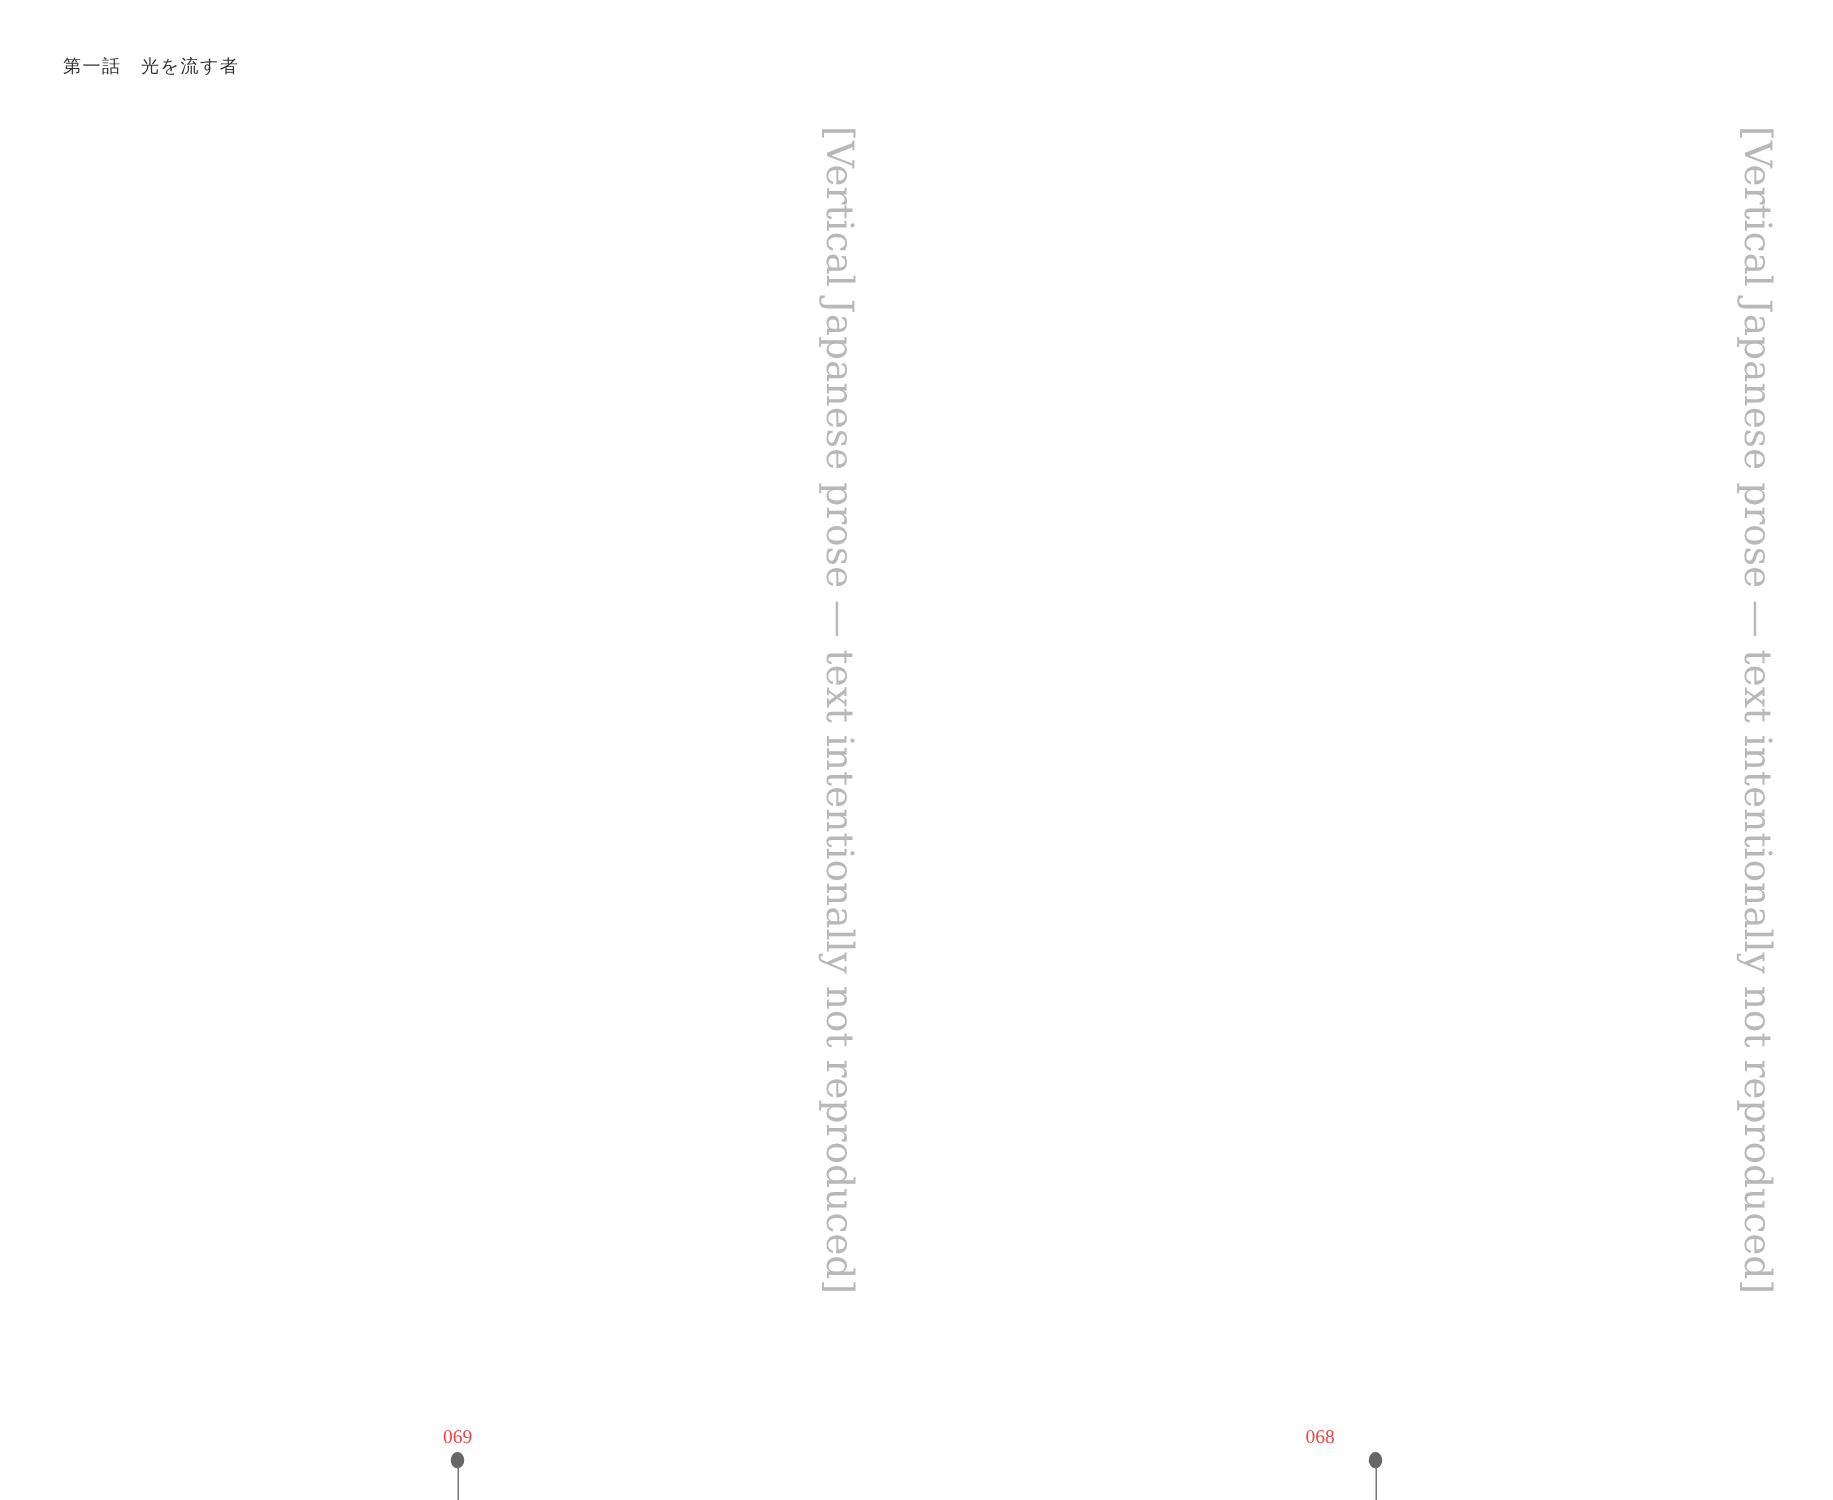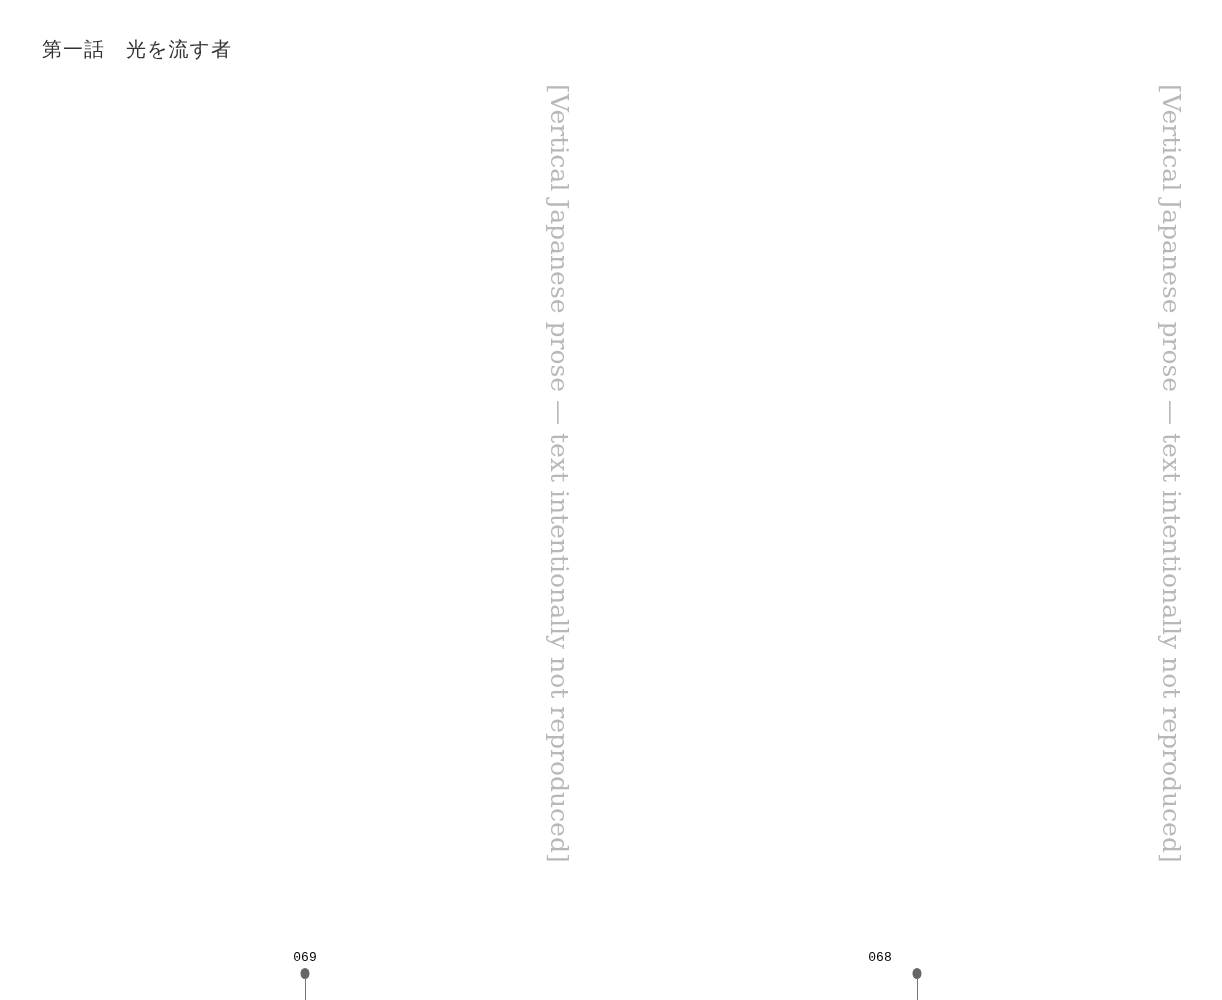--- a/index.html
+++ b/index.html
@@ -1,27 +1,27 @@
 <!DOCTYPE html>
 <html><head>
   <meta charset="utf-8">
   <style>
     html, body { margin: 0; padding: 0; background: #ffffff; }
     body { width: 1222px; height: 1000px; position: relative; overflow: hidden;
            font-family: "DejaVu Serif", "Liberation Serif", serif; color: #222; }
-    .running-header { position: absolute; left: 42px; top: 36px; font-size: 20px; color: #333; letter-spacing: 1px; }
+    .running-header { position: absolute; left: 42px; top: 36px; font-size: 12px; color: #333; letter-spacing: 1px; }
     .page { position: absolute; top: 84px; height: 830px; }
     .page-left  { left: 38px;  width: 540px; }
     .page-right { left: 650px; width: 540px; }
     .text-block { writing-mode: vertical-rl; height: 100%; width: 100%;
                   font-size: 25px; line-height: 38px; color: #1a1a1a; }
     .col { display: block; }
     .col-placeholder { color: #b8b8b8; }
-    .folio { position: absolute; top: 950px; font-family: Liberation Mono, monospace;
-             font-size: 13px; color: #000000; transform: translateX(-50%); }
+    .folio { position: absolute; top: 950px; font-family: Liberation Serif, serif;
+             font-size: 13px; color: #ef4444; transform: translateX(-50%); }
     .folio-dot { position: absolute; top: 968px; width: 9px; height: 11px; border-radius: 50%;
                  background: #666; transform: translateX(-50%); }
     .folio-line { position: absolute; top: 978px; width: 1px; height: 22px; background: #777; }
   </style>
 </head>
 <body>
 
 <div class="running-header">第一話　光を流す者</div>
 
 <div class="page page-right">

